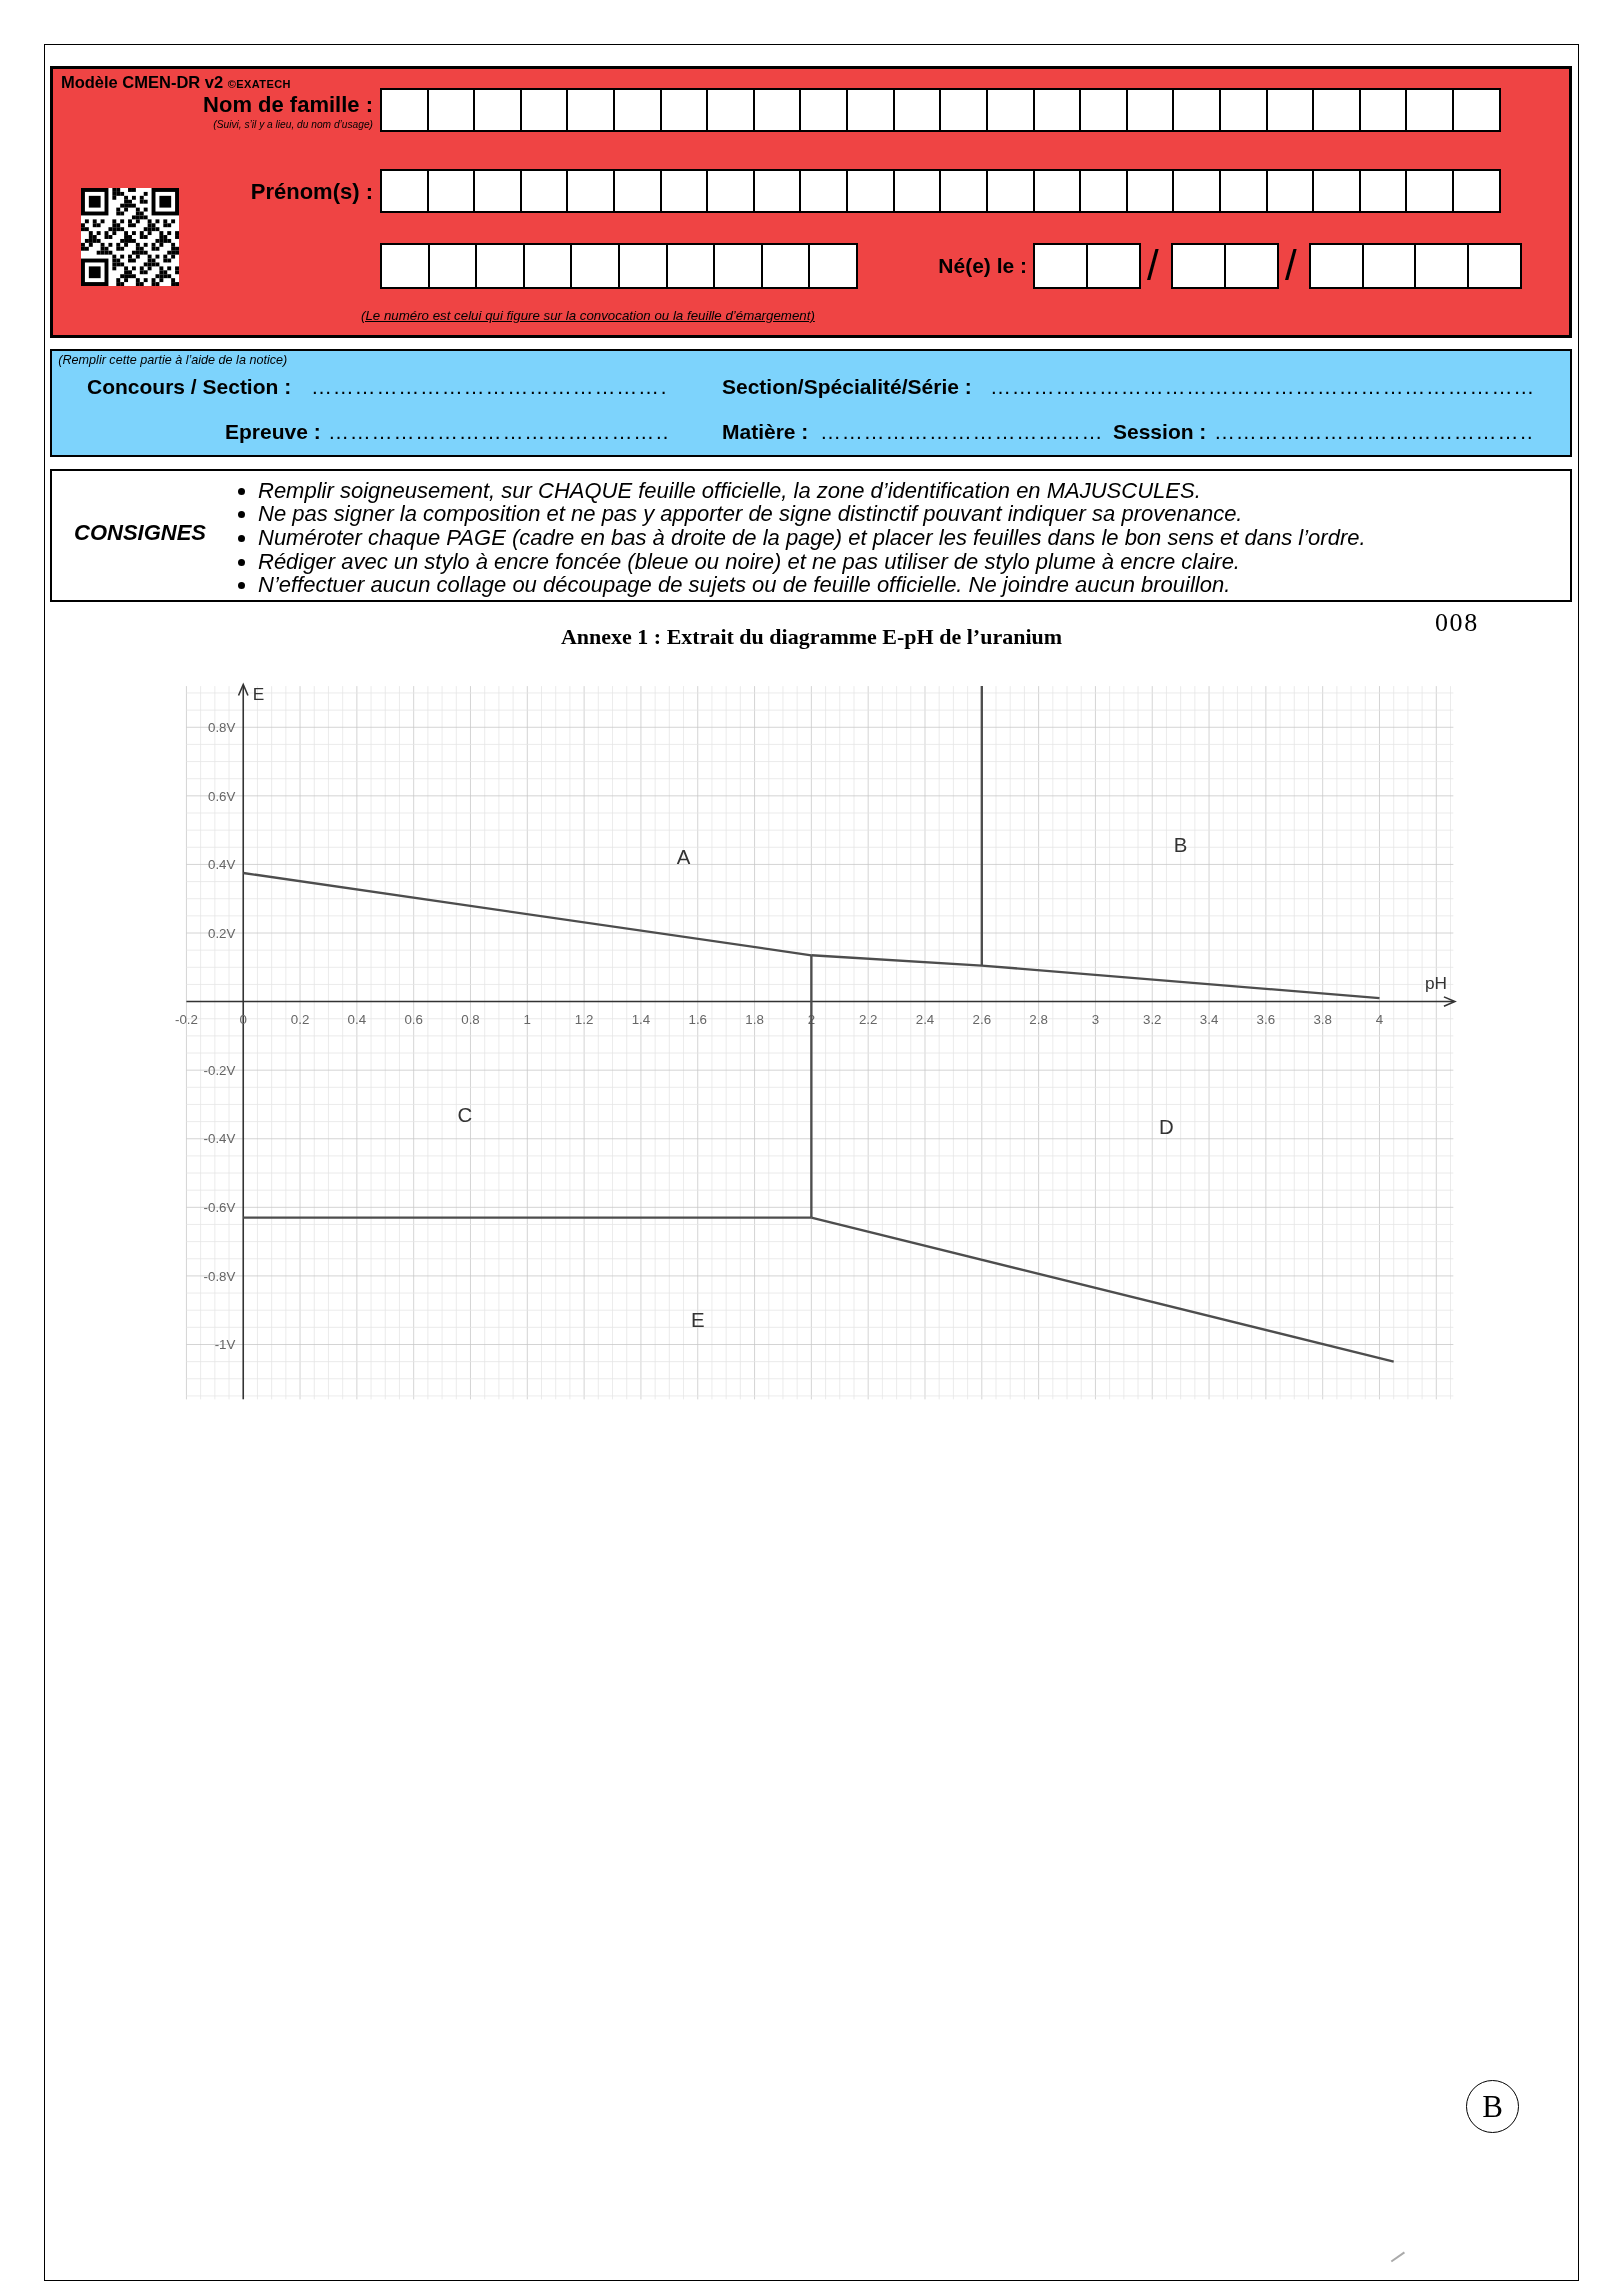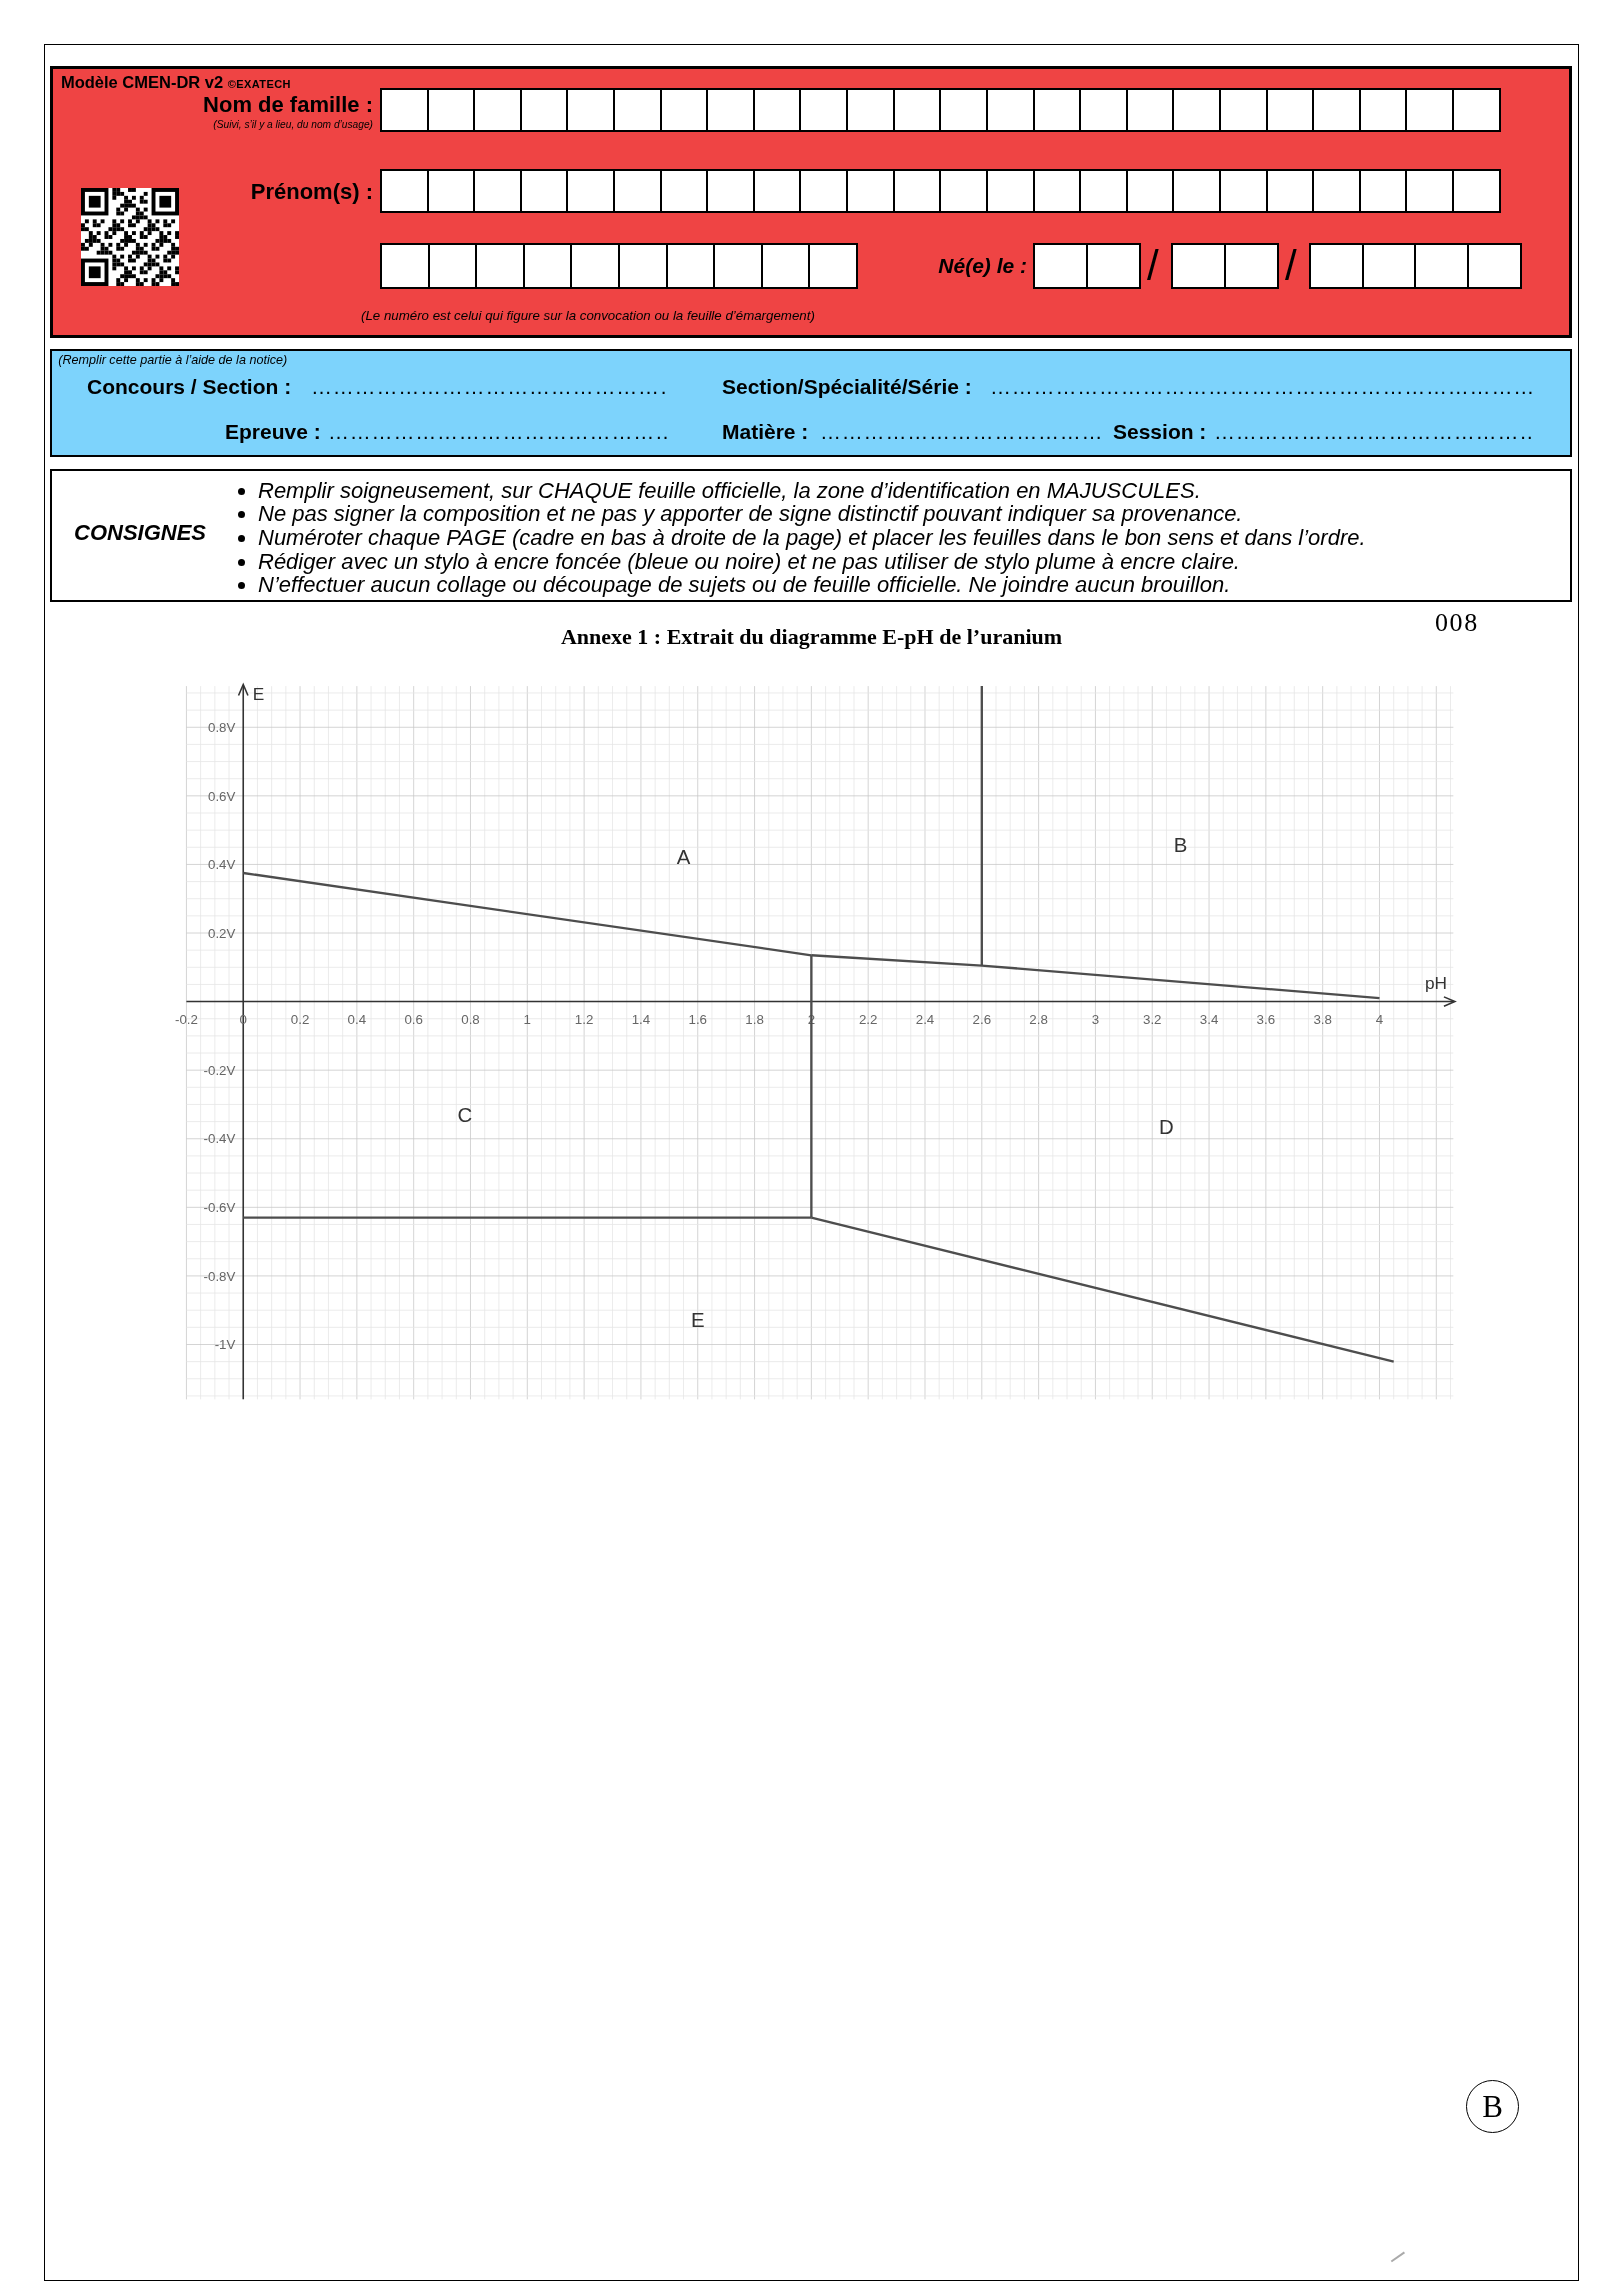--- a/index.html
+++ b/index.html
@@ -15,22 +15,22 @@
   .model-line { position:absolute; left:7.9px; top:3.9px; font-weight:bold; font-size:16.5px; }
   .model-brand { font-size:11px; letter-spacing:0.4px; }
   .id-label { position:absolute; left:0; width:320px; text-align:right; font-weight:bold; font-size:22px; line-height:23.6px; }
   .id-note { position:absolute; left:0; width:320px; text-align:right; font-style:italic; font-size:10.2px; }
   .box-row { position:absolute; display:flex; }
   .box { width:49px; height:44px; border:2.4px solid #000; background:#fff; }
   .box + .box { margin-left:-2.4px; }
   .row-number .box { width:50px; height:46px; }
   .row-date .box { width:55px; height:46px; }
   .slash { position:absolute; font-size:42px; line-height:46px; font-weight:400; }
-  .birth-label { position:absolute; font-weight:bold; font-size:21px;font-style:italic; }
-  .number-note { position:absolute; font-style:italic; font-size:13.3px; }
+  .birth-label { position:absolute; font-weight:bold; font-size:21px; }
+  .number-note { position:absolute; font-style:italic; font-size:13.3px;text-decoration:underline; }
   .qr { position:absolute; left:27.5px; top:119px; width:98px; height:98px; }
 
   
   .exam-block { position:absolute; left:50px; top:349px; width:1522px; height:108px; border:2.4px solid #000; background:#7dd3fc; }
   .exam-note { position:absolute; left:6.3px; top:2.4px; font-style:italic; font-size:12.6px; }
   .exam-label { position:absolute; font-weight:bold; font-size:21px; white-space:nowrap; }
   .dots { position:absolute; font-size:21px; height:28px; overflow:hidden; white-space:nowrap; letter-spacing:0.8px; color:#000; }
 
   
   .consignes-block { position:absolute; left:50px; top:469px; width:1522px; height:133px; border:2.4px solid #000; background:#fff; }

